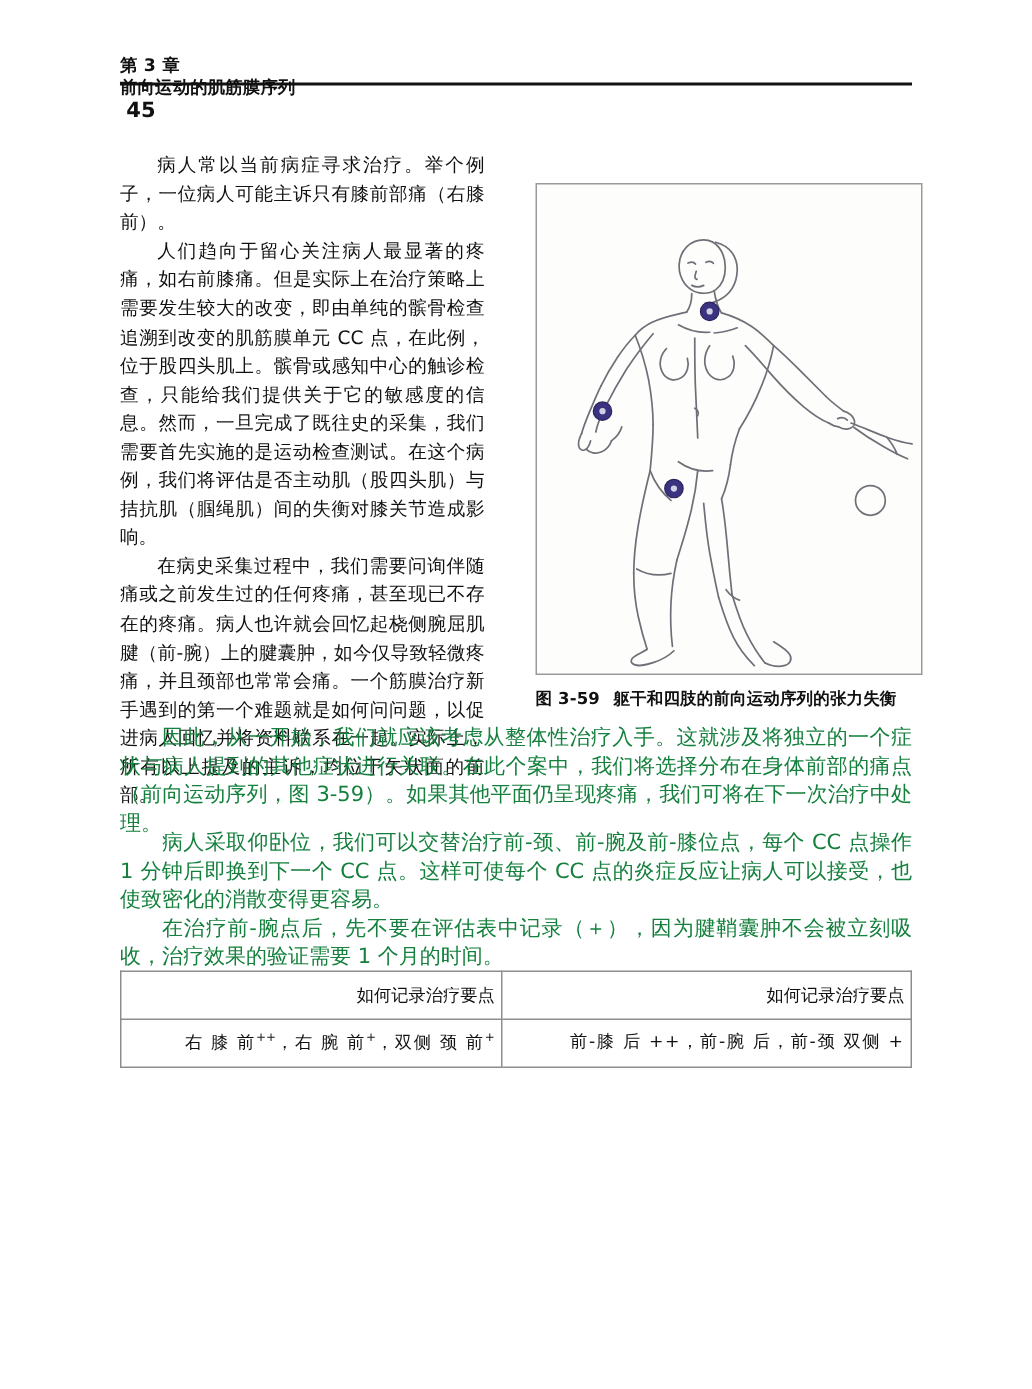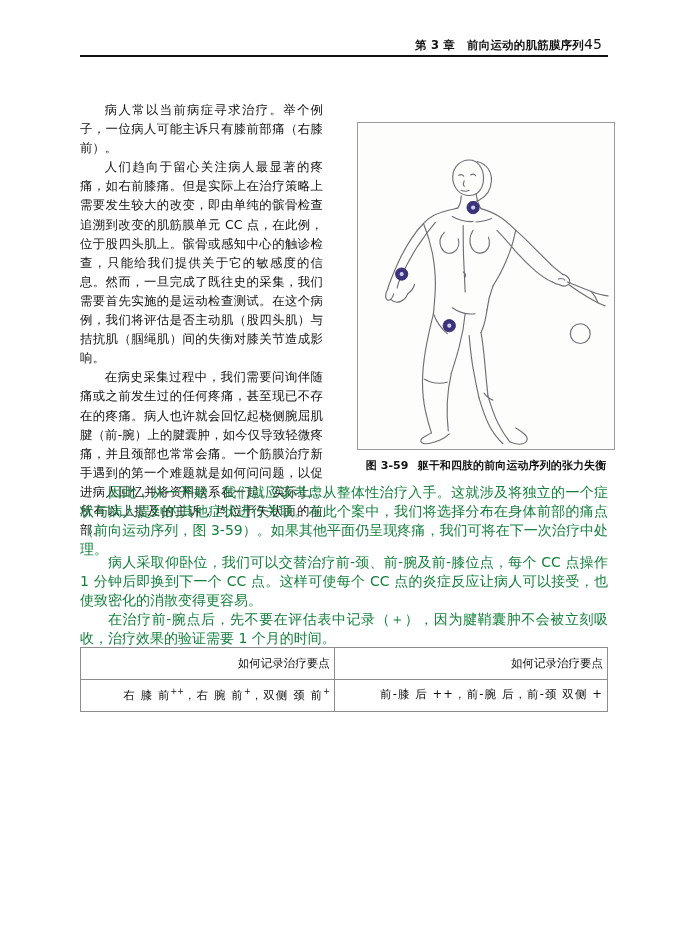--- a/index.html
+++ b/index.html
@@ -25,28 +25,29 @@
     position: absolute;
     left: 80px;
     top: 36px;
     width: 528px;
     display: flex;
     align-items: baseline;
     justify-content: flex-end;
     font-size: 11.5px;
     font-weight: bold;
     letter-spacing: 0.2px;
+    flex-direction: column;
   }
   .rh-chapter { margin-right: 12px; }
   .rh-title   { }
   .rh-page {
     font-size: 14px;
-    font-weight: normal;
+    font-weight: bold;
     min-width: 24px;
-    text-align: left;
+    text-align: right;
   }
   .head-rule {
     position: absolute;
     left: 80px;
     top: 55px;
     width: 528px;
     height: 2px;
     background: #111111;
   }
 
@@ -102,21 +103,21 @@
     box-sizing: border-box;
   }
   .figure-svg { display: block; width: 100%; height: 100%; }
   .figure-caption {
     position: absolute;
     left: 357px;
     top: 458px;
     width: 258px;
     font-size: 11px;
     font-weight: bold;
-    text-align: center;
+    text-align: left;
     color: #111;
     letter-spacing: 0.1px;
   }
   .fig-num { margin-right: 9px; }
 
   
   .rec-table {
     position: absolute;
     left: 80px;
     top: 647px;

